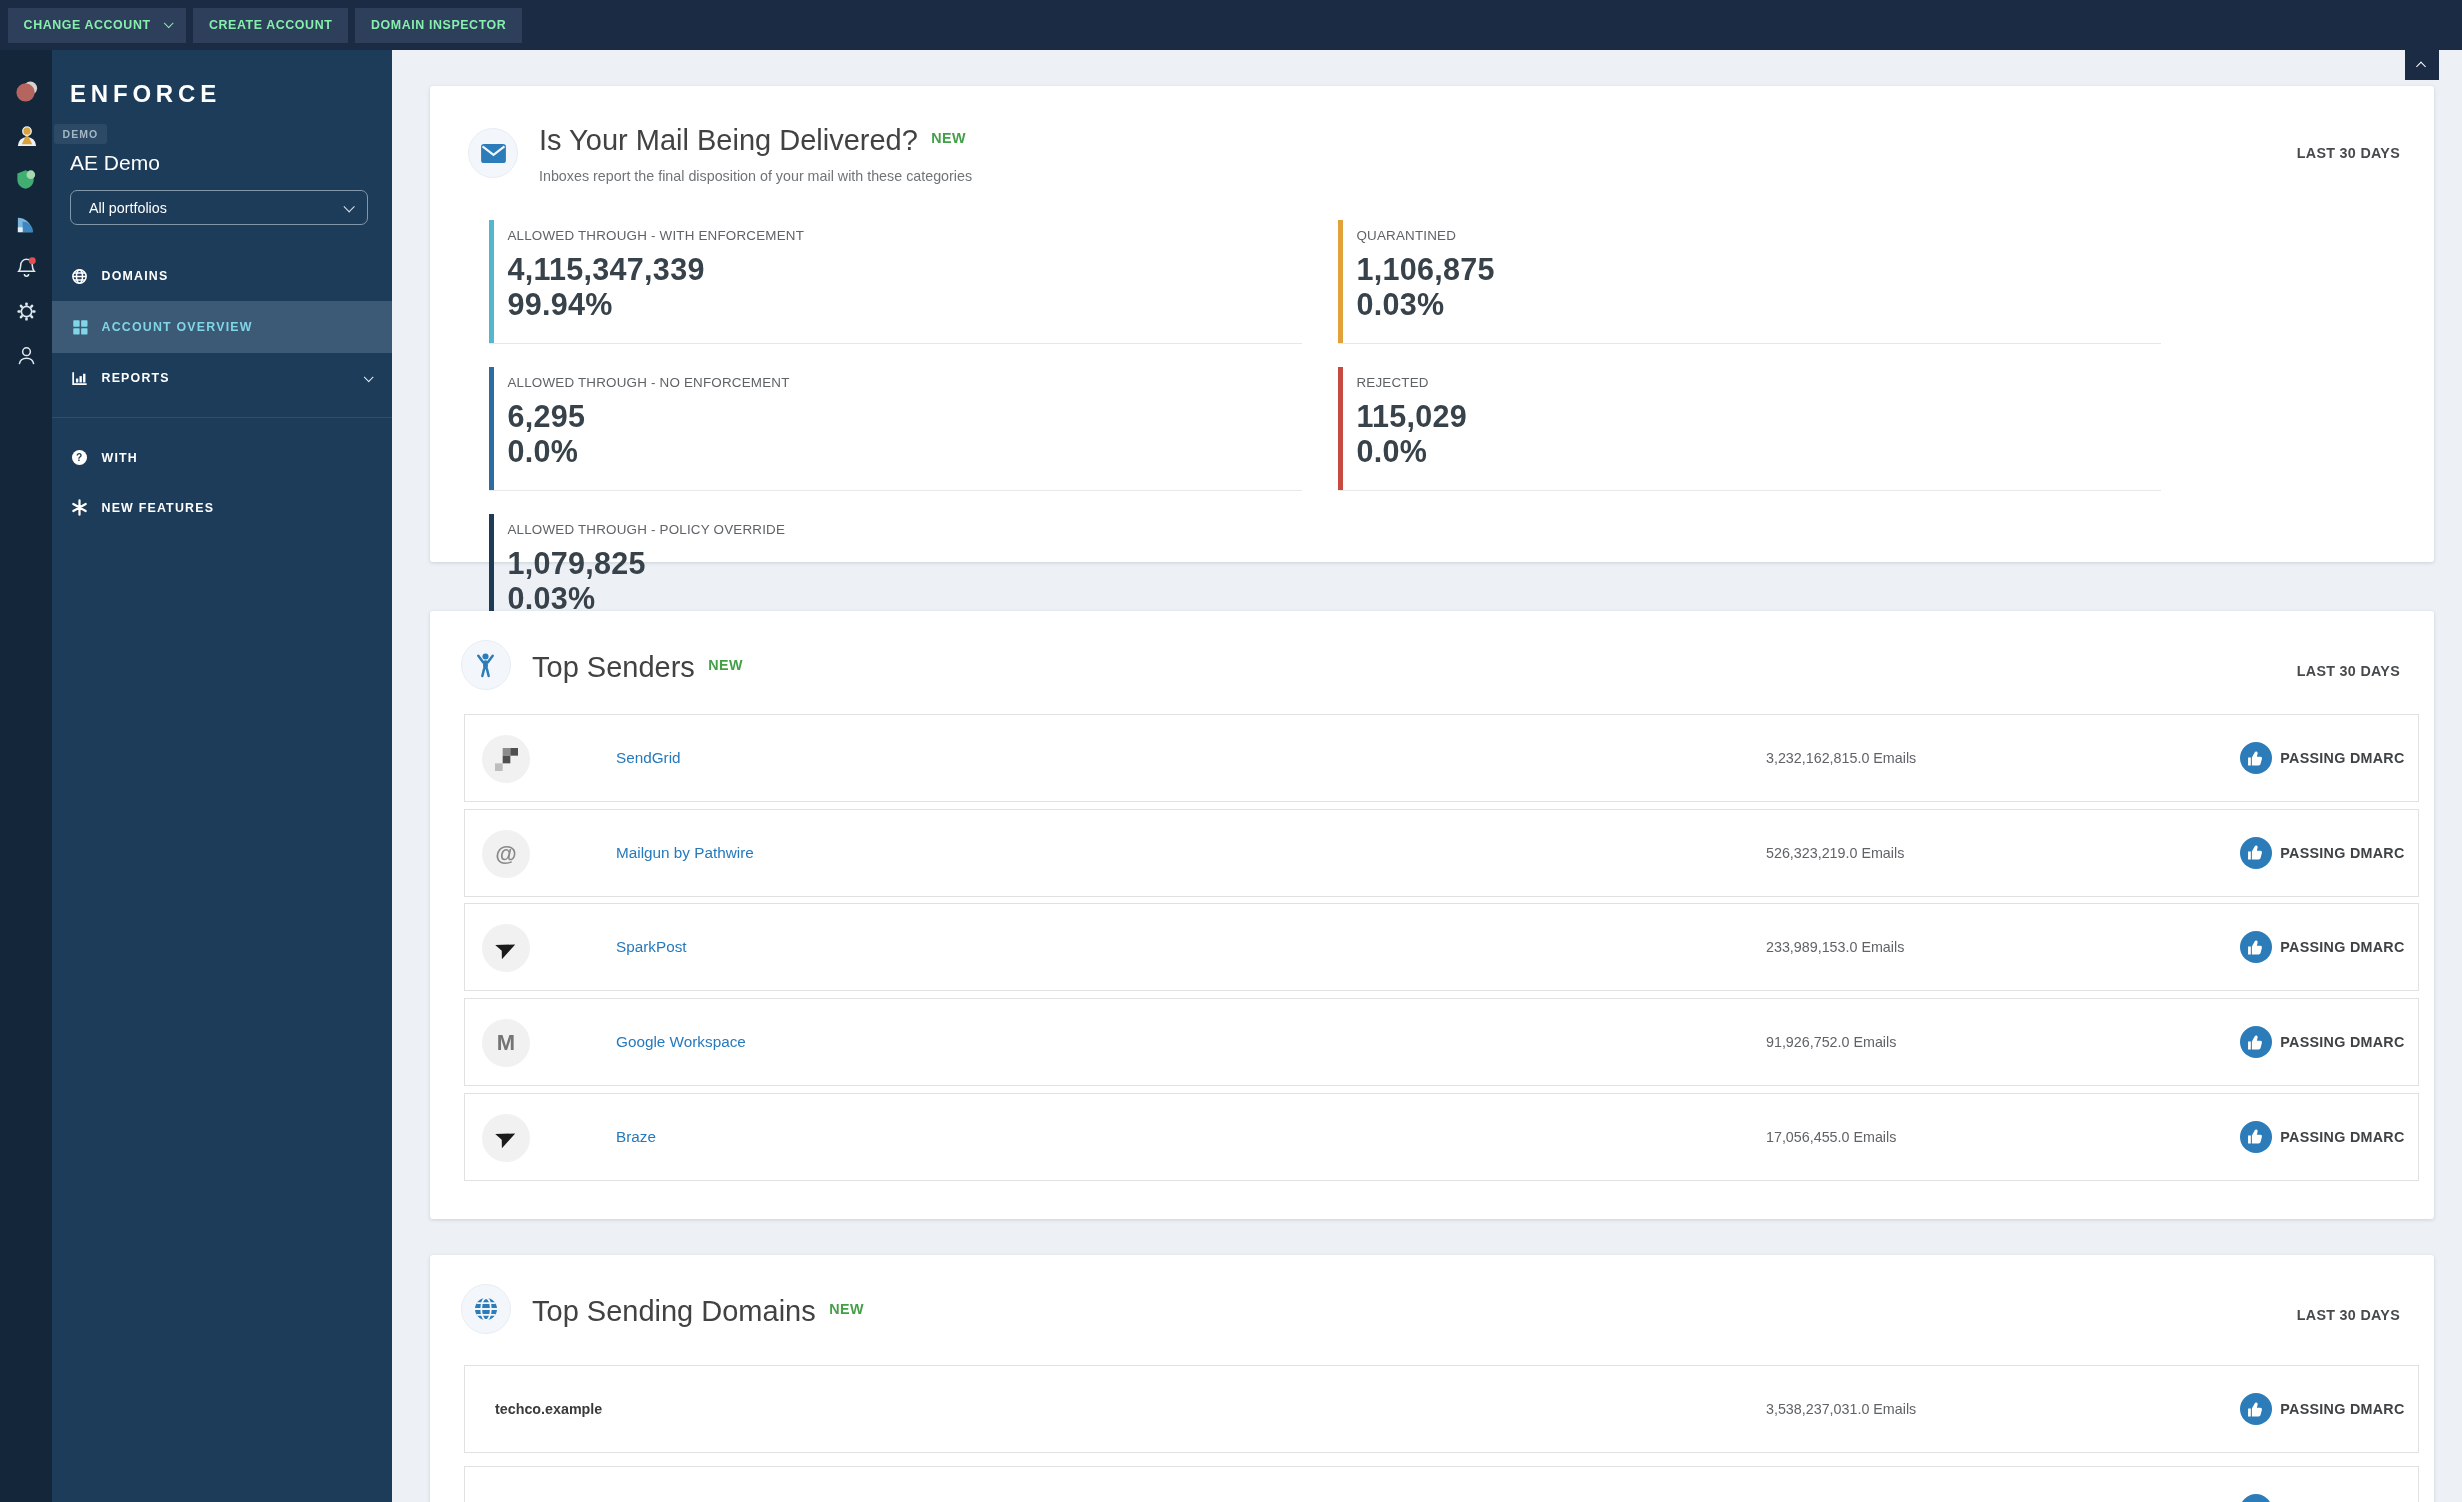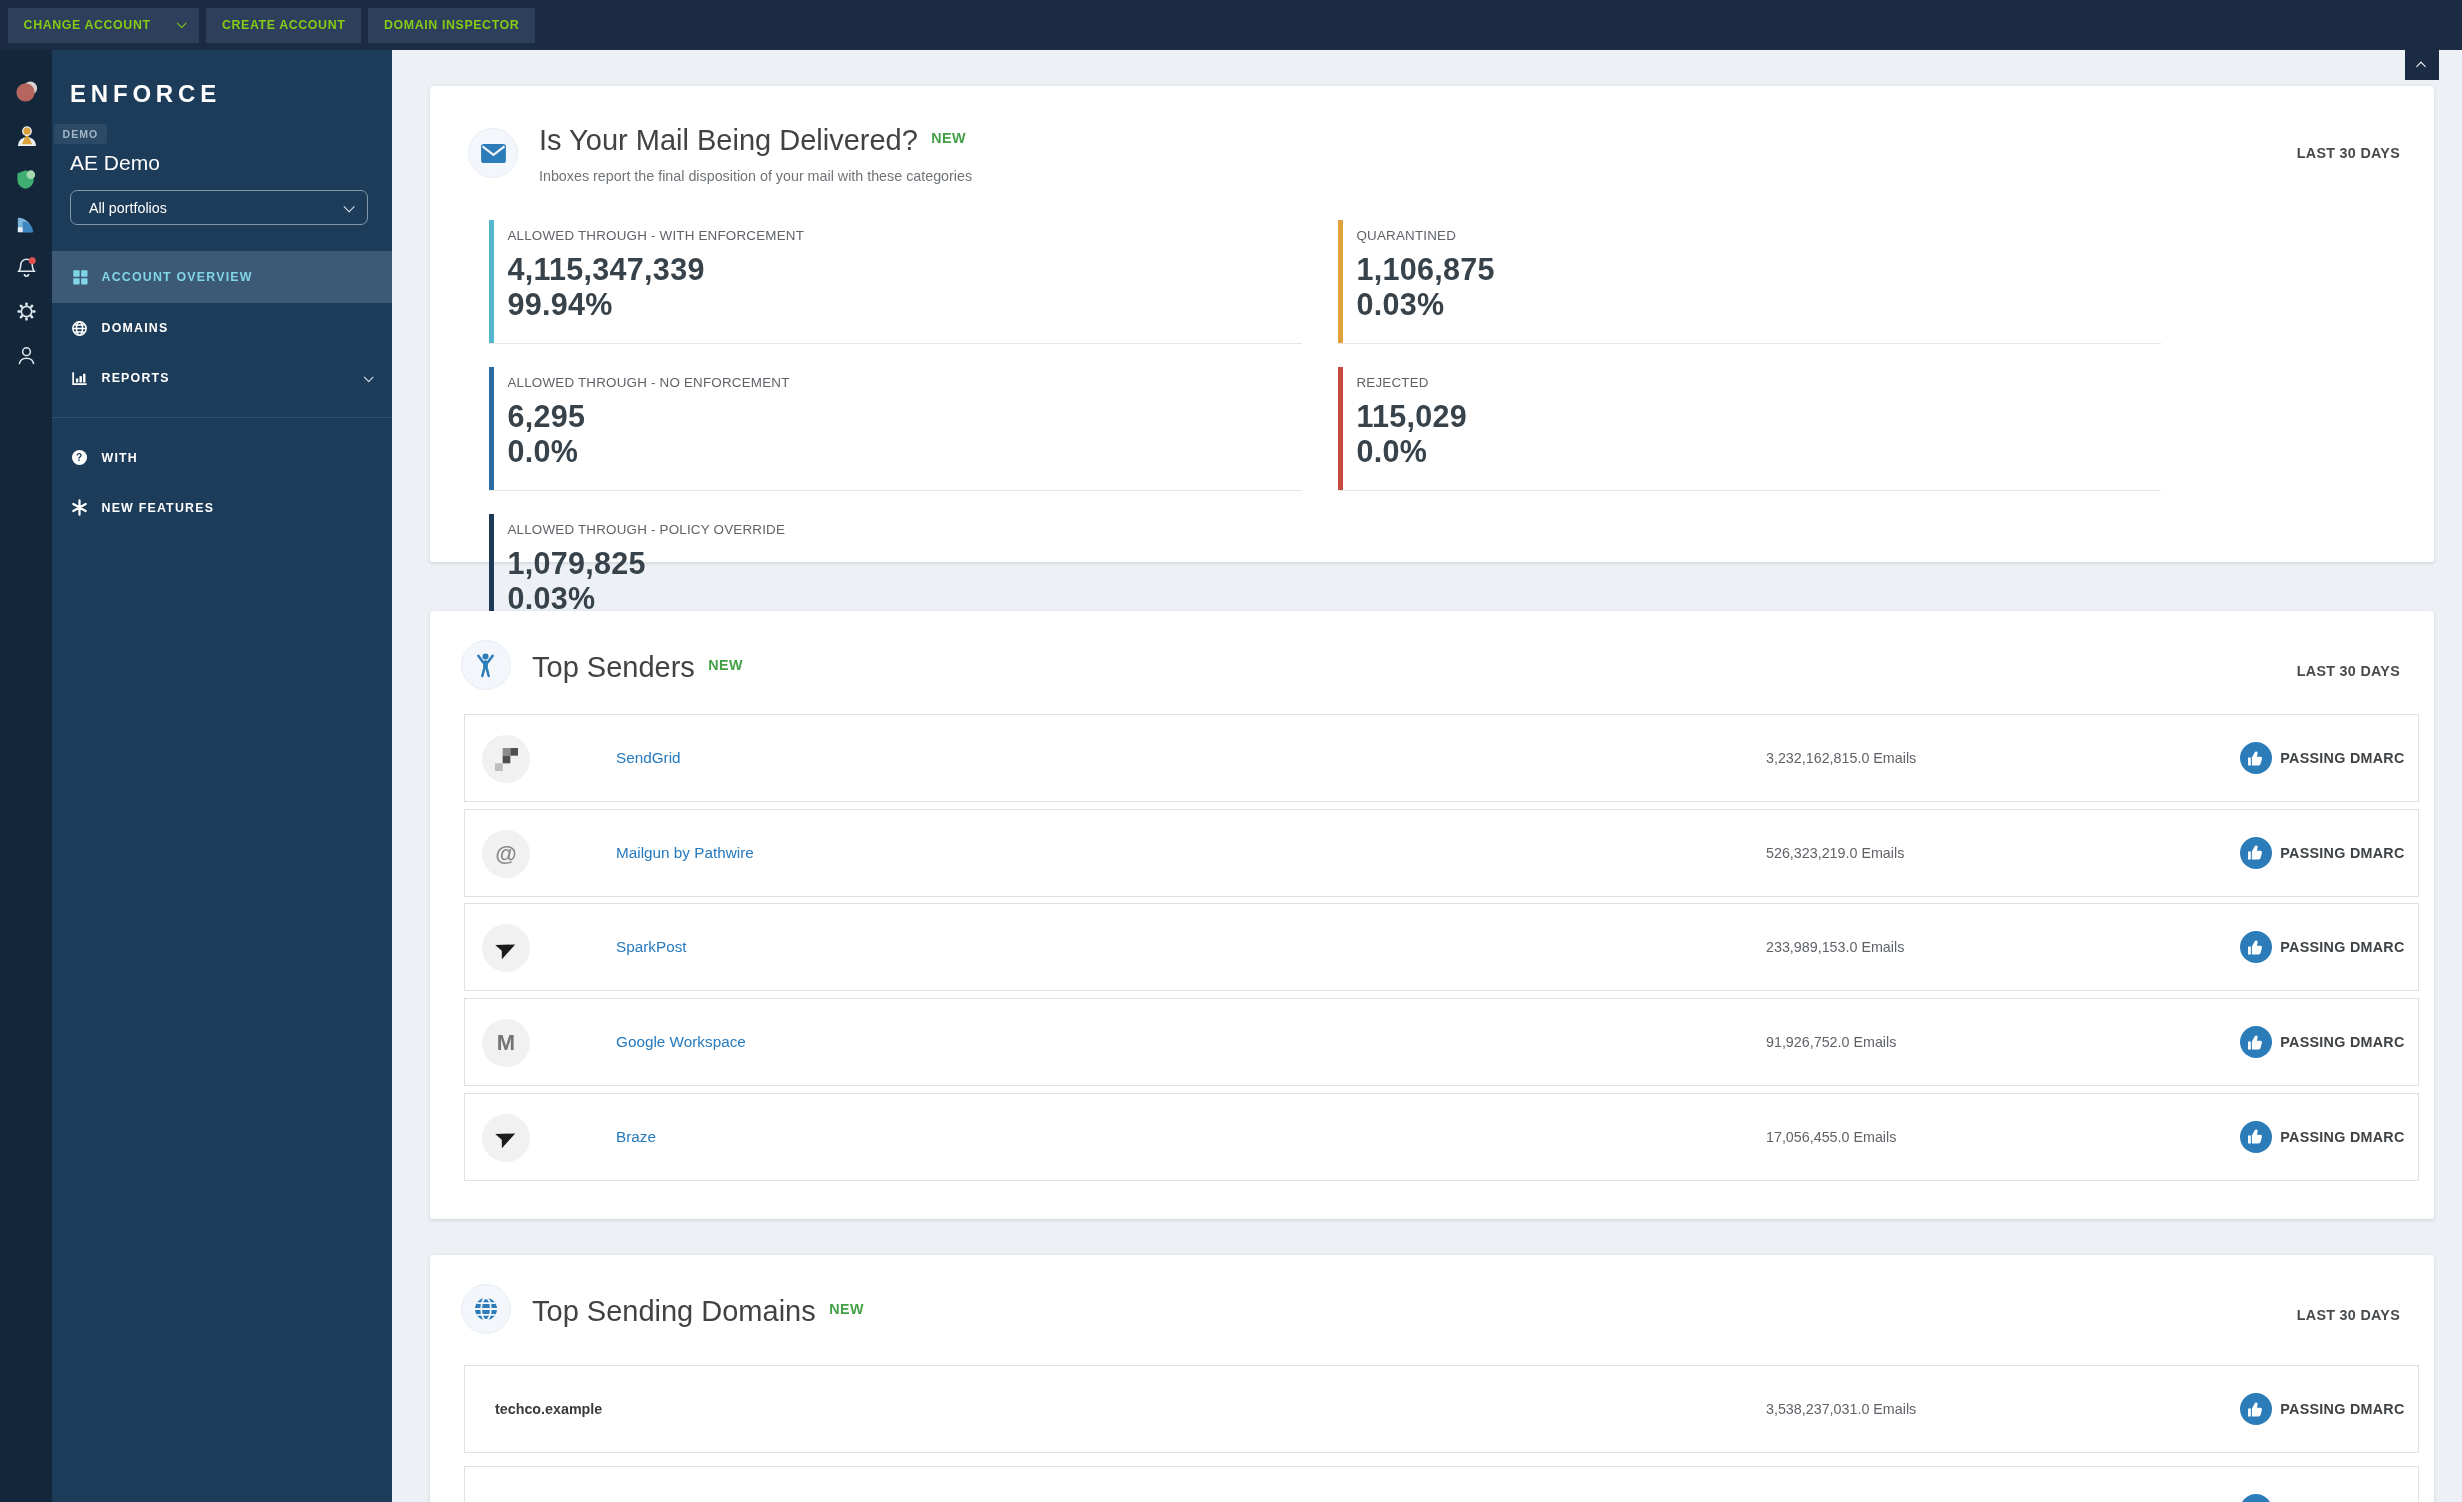--- a/index.html
+++ b/index.html
@@ -10,21 +10,21 @@
     font-family: "Liberation Sans", "DejaVu Sans", sans-serif;
     color: #3c4043;
   }
   
   .chev { display:inline-block; width:8.6px; height:8.6px; border-right:1.9px solid currentColor; border-bottom:1.9px solid currentColor; }
   .chev.down { transform: rotate(45deg) translateY(-1.9px); }
   .chev.up   { transform: rotate(-135deg) translateY(-1.9px); }
 
   
   .topbar { position:absolute; left:0; top:0; width:2462px; height:50px; background:#1a2b43; display:flex; align-items:center; padding-left:7.6px; gap:6.7px; z-index:30; }
-  .topbar-btn { height:35px; background:#2d3f5a; color:#84cc16; font-size:12.4px; font-weight:bold; letter-spacing:0.6px; display:flex; align-items:center; gap:26px; padding:11px 16px; cursor:pointer; border:none; }
+  .topbar-btn { height:35px; background:#2d3f5a; color:#86efac; font-size:12.4px; font-weight:bold; letter-spacing:0.6px; display:flex; align-items:center; gap:13px; padding:11px 16px; cursor:pointer; border:none; }
   .topbar-btn .chev { width:6.7px; height:6.7px; margin-top:-1.9px; }
 
   
   .rail { position:absolute; left:0; top:50px; width:52px; height:1453px; background:#13263a; display:flex; flex-direction:column; align-items:center; padding-top:29px; gap:19px; z-index:20; }
   .rail-icon { width:25px; height:25px; display:flex; align-items:center; justify-content:center; cursor:pointer; }
 
   
   .sidebar { position:absolute; left:52px; top:50px; width:340px; height:1453px; background:#1d3c59; z-index:20; color:#fff; }
   .logo { position:absolute; left:18px; top:30px; font-size:24px; font-weight:bold; letter-spacing:4.8px; color:#fff; }
   .env-badge { position:absolute; left:2px; top:74px; background:#2c4a66; color:#a3b6c6; font-size:10.5px; font-weight:bold; letter-spacing:1px; padding:3.8px 8.6px; border-radius:2.9px; }
@@ -160,40 +160,40 @@
 
 <div class="sidebar">
   <div class="logo">ENFORCE</div>
   <div class="env-badge">DEMO</div>
   <div class="account-name">AE Demo</div>
   <div class="portfolio-select">
     <span>All portfolios</span>
     <span class="chev down"></span>
   </div>
   <div class="menu">
+    <div class="menu-item">
+      <span class="mi-icon">
+        <svg width="19" height="19" viewBox="0 0 24 24" fill="none" stroke="currentColor" stroke-width="1.9">
+            <circle cx="12" cy="12" r="8.4"></circle>
+            <ellipse cx="12" cy="12" rx="3.8" ry="8.4"></ellipse>
+            <path d="M3.6 12h16.8M4.8 7.5h14.4M4.8 16.5h14.4"></path>
+          </svg>
+      </span>
+      <span>DOMAINS</span>
+    </div>
     <div class="menu-item active">
       <span class="mi-icon">
         <svg width="18" height="18" viewBox="0 0 24 24" fill="currentColor">
             <rect x="3" y="3" width="8.5" height="8.5" rx="1"></rect>
             <rect x="13.5" y="3" width="8.5" height="8.5" rx="1"></rect>
             <rect x="3" y="13.5" width="8.5" height="8.5" rx="1"></rect>
             <rect x="13.5" y="13.5" width="8.5" height="8.5" rx="1"></rect>
           </svg>
       </span>
       <span>ACCOUNT OVERVIEW</span>
-    </div>
-    <div class="menu-item">
-      <span class="mi-icon">
-        <svg width="19" height="19" viewBox="0 0 24 24" fill="none" stroke="currentColor" stroke-width="1.9">
-            <circle cx="12" cy="12" r="8.4"></circle>
-            <ellipse cx="12" cy="12" rx="3.8" ry="8.4"></ellipse>
-            <path d="M3.6 12h16.8M4.8 7.5h14.4M4.8 16.5h14.4"></path>
-          </svg>
-      </span>
-      <span>DOMAINS</span>
     </div>
     <div class="menu-item">
       <span class="mi-icon">
         <svg width="19" height="19" viewBox="0 0 24 24">
             <path d="M4 4v15h17" fill="none" stroke="currentColor" stroke-width="2.2"></path>
             <rect x="7.5" y="12" width="3" height="5" fill="currentColor"></rect>
             <rect x="12" y="9" width="3" height="8" fill="currentColor"></rect>
             <rect x="16.5" y="6" width="3" height="11" fill="currentColor"></rect>
           </svg>
       </span>

